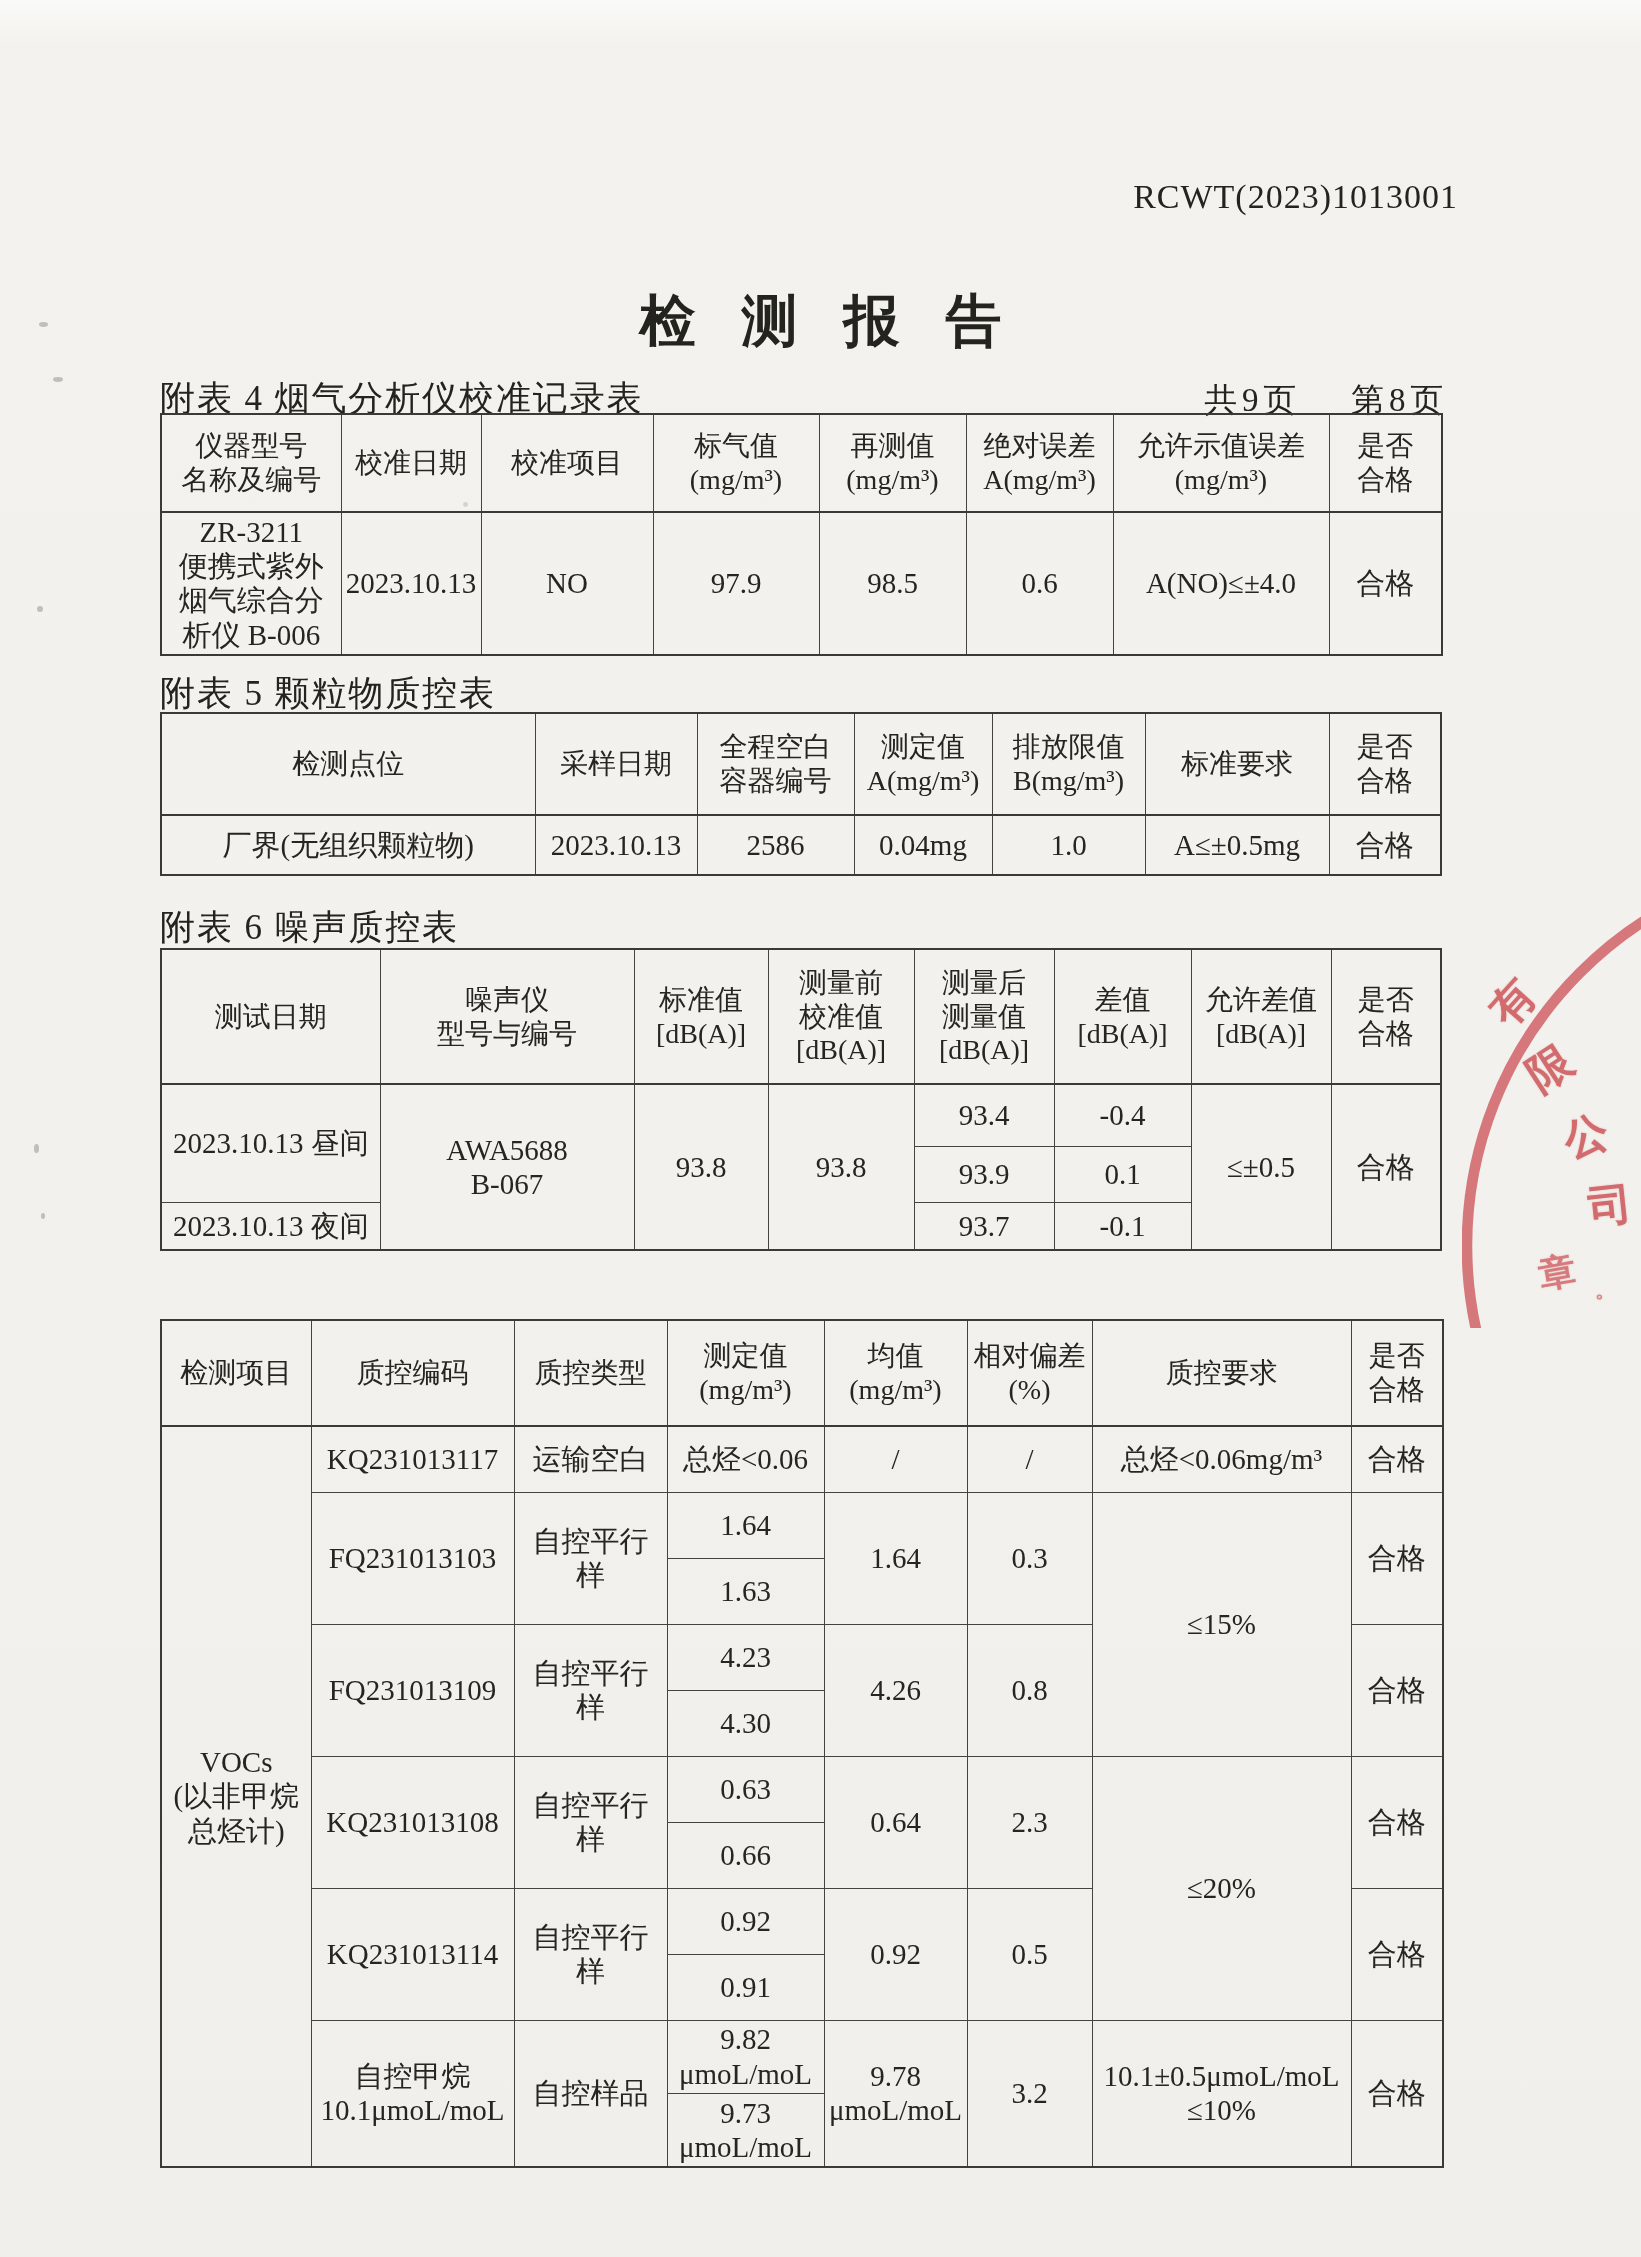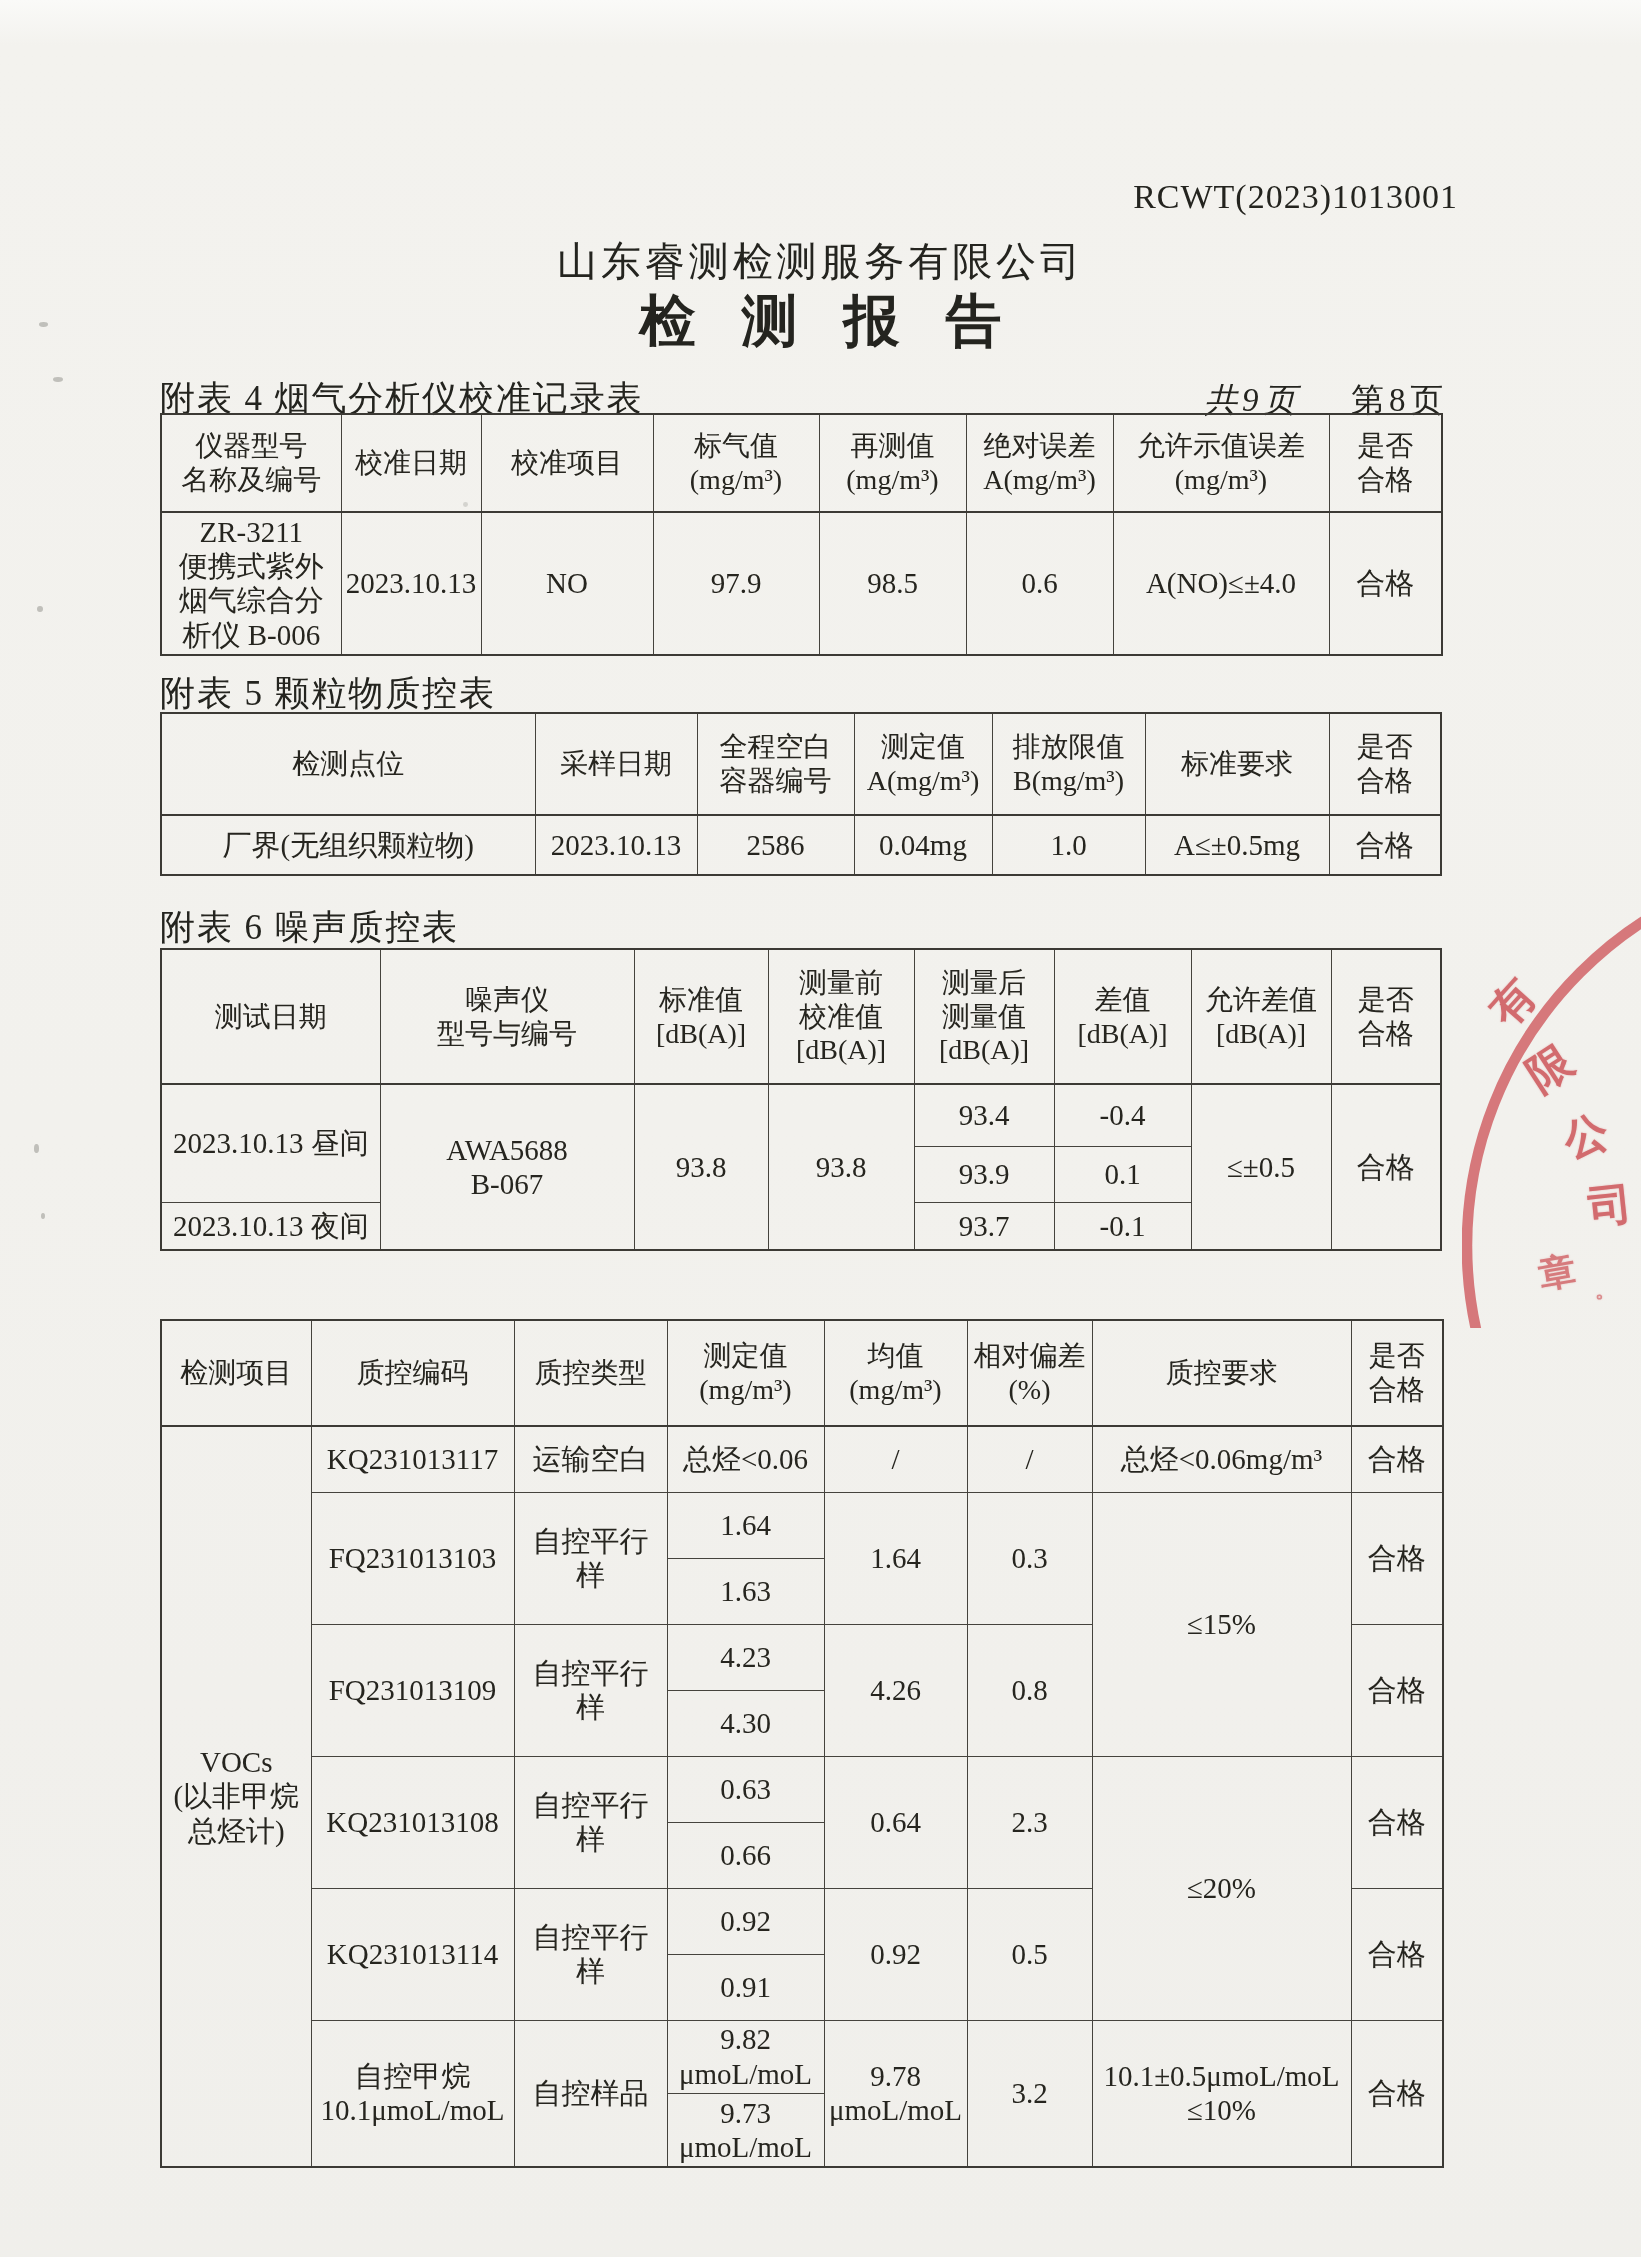--- a/index.html
+++ b/index.html
@@ -44,28 +44,27 @@
   .stamp .sc{position:absolute;color:#cb4a4f;font-weight:bold;opacity:.8;
              text-shadow:0 0 1.9px rgba(203,74,79,.45);font-size:44px;}
   .speck{position:absolute;background:#8d8d88;border-radius:50%;opacity:.5;}
 </style>
 </head>
 <body>
 
 <div class="page">
 
   <div class="report-no">RCWT(2023)1013001</div>
-  <div class="company">山东睿测检测服务有限公司</div>
   <div class="title-wrap">
     <span>检测报告</span>
   </div>
 
   <div class="tbl-caption cap4">附表 4 烟气分析仪校准记录表</div>
   <div class="page-info">
-    <span style="margin-left:8px;font-style:italic;">共9页</span>
+    <span style="margin-left:8px;">共9页</span>
     <span>第8页</span>
   </div>
 
   <table class="t t4">
     <colgroup>
       <col style="width:180px">
         <col style="width:140px">
         <col style="width:172px">
         <col style="width:166px">
       <col style="width:147px">

